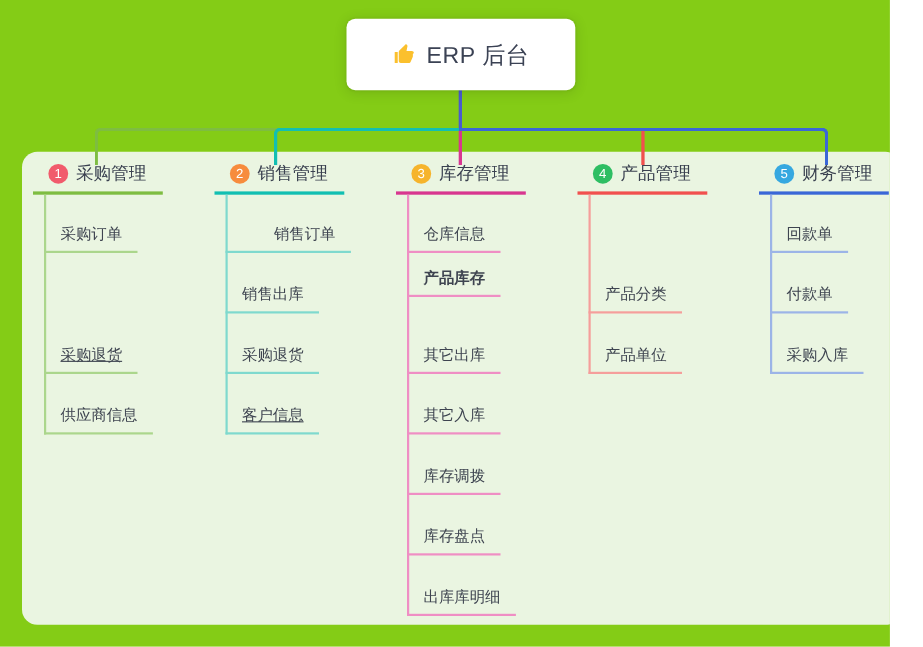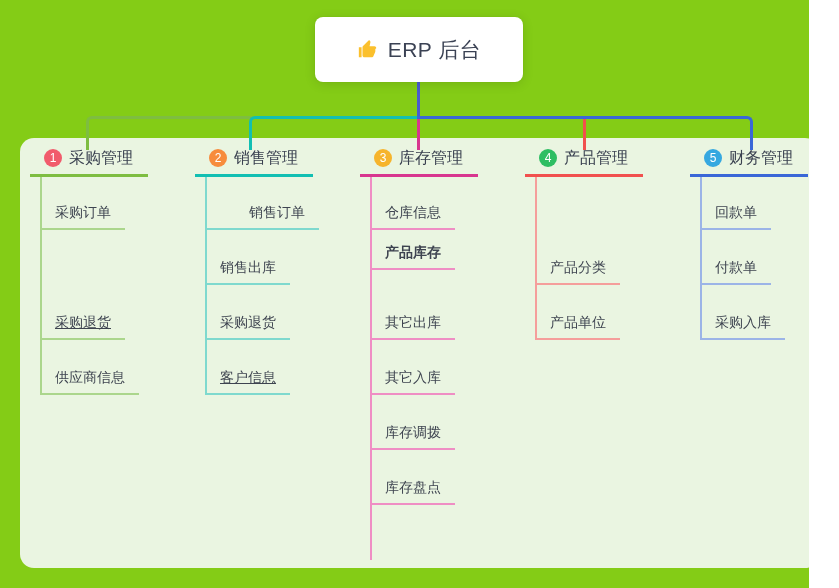--- a/index.html
+++ b/index.html
@@ -96,20 +96,21 @@
       <span class="badge" style="background: rgb(246, 180, 44);">3</span>
       <span class="branch-label">库存管理</span>
     </div>
     <div class="spine" style="top: 31px; height: 383px; background: rgb(239, 142, 196);"></div>
   <div class="child" style="top: 56px; border-bottom: 2px solid rgb(239, 142, 196);">仓库信息</div>
         <div class="child" style="top: 96px; border-bottom: 2px solid rgb(239, 142, 196); font-weight: bold;">产品库存</div>
         <div class="child" style="top: 166px; border-bottom: 2px solid rgb(239, 142, 196);">其它出库</div>
         <div class="child" style="top: 221px; border-bottom: 2px solid rgb(239, 142, 196);">其它入库</div>
         <div class="child" style="top: 276px; border-bottom: 2px solid rgb(239, 142, 196);">库存调拨</div>
         <div class="child" style="top: 331px; border-bottom: 2px solid rgb(239, 142, 196);">库存盘点</div>
+        <div class="child" style="top: 386px; border-bottom: 2px solid rgb(239, 142, 196);">出库库明细</div>
       </div>
       <div class="branch" style="left: 525px; top: 146px;">
     <div class="branch-header" style="border-bottom: 3px solid rgb(241, 80, 78);">
       <span class="badge" style="background: rgb(46, 190, 99);">4</span>
       <span class="branch-label">产品管理</span>
     </div>
     <div class="spine" style="top: 31px; height: 163px; background: rgb(245, 158, 155);"></div>
         <div class="child" style="top: 111px; border-bottom: 2px solid rgb(245, 158, 155);">产品分类</div>
         <div class="child" style="top: 166px; border-bottom: 2px solid rgb(245, 158, 155);">产品单位</div>
       </div>

